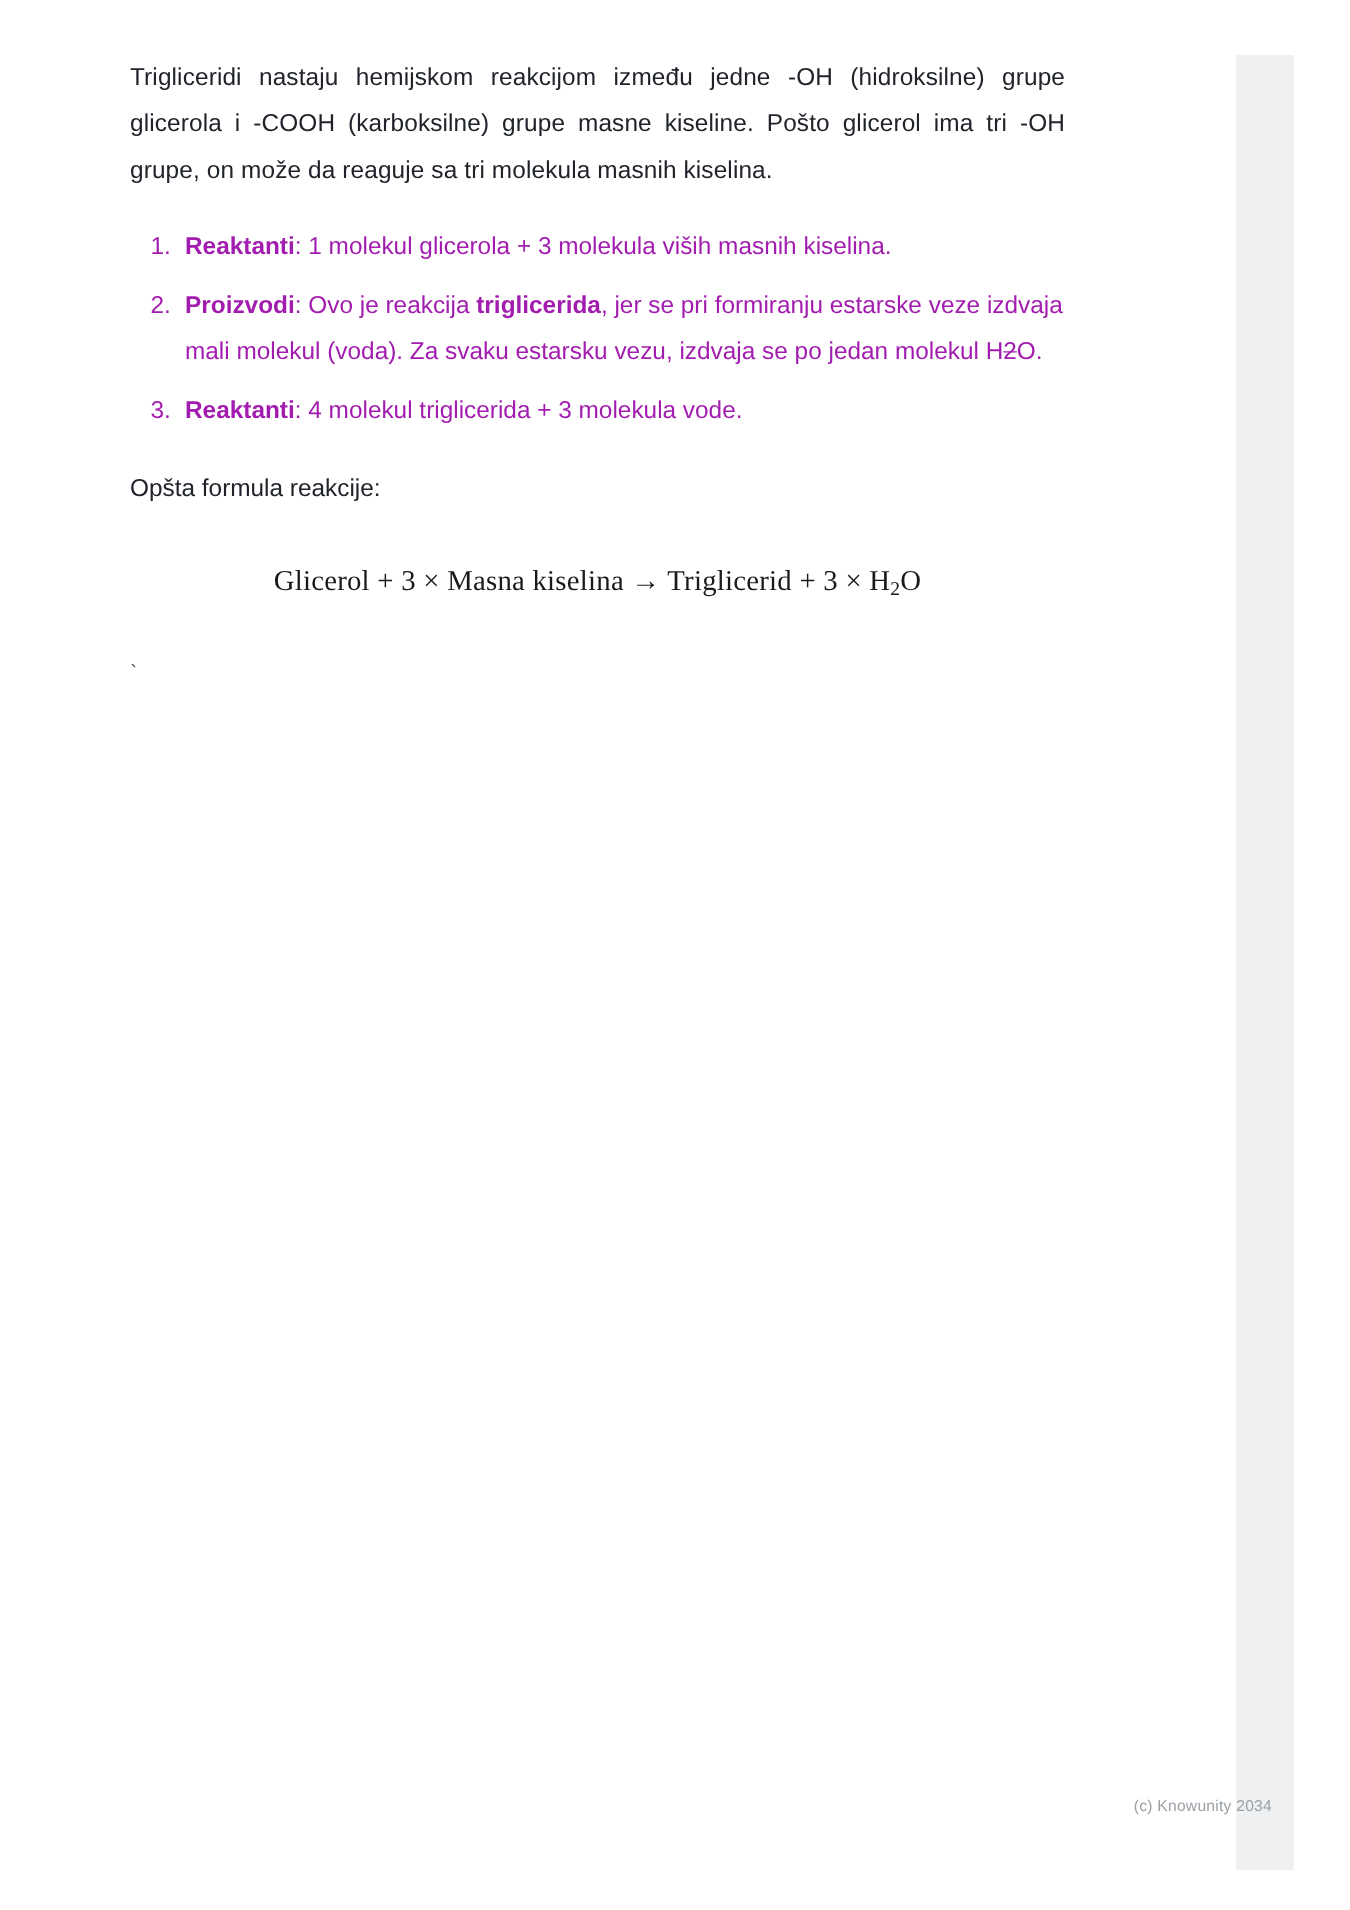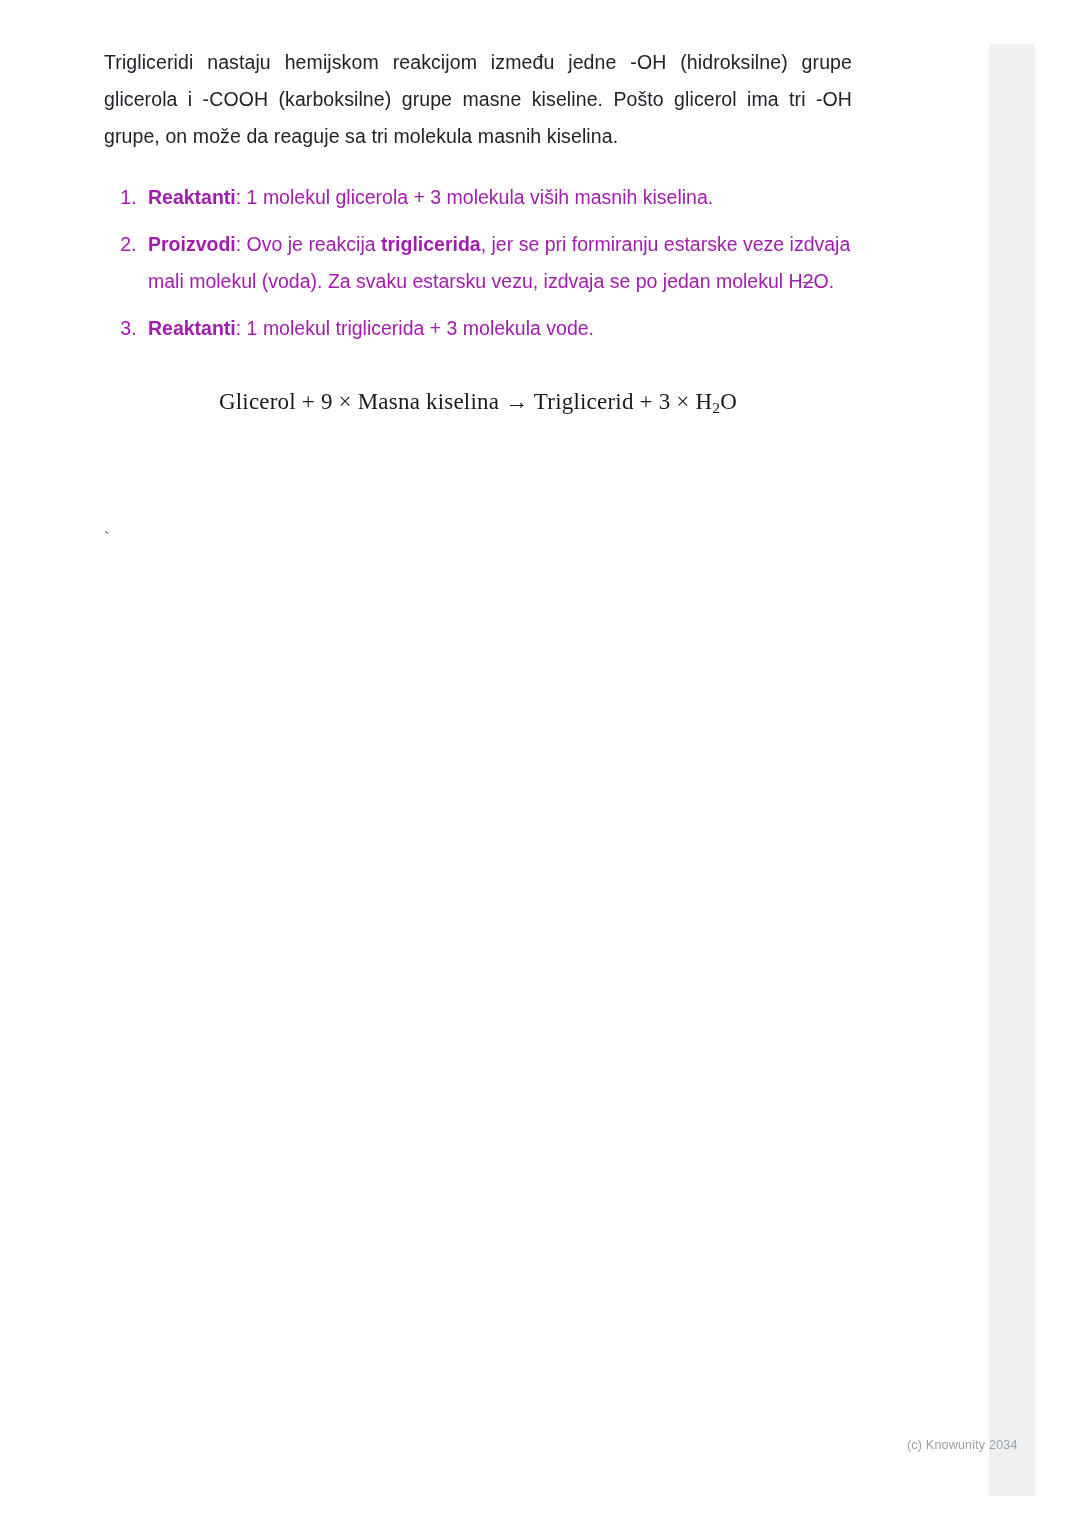--- a/index.html
+++ b/index.html
@@ -111,27 +111,28 @@
     <p class="intro">Trigliceridi nastaju hemijskom reakcijom između jedne -OH (hidroksilne) grupe glicerola i -COOH (karboksilne) grupe masne kiseline. Pošto glicerol ima tri -OH grupe, on može da reaguje sa tri molekula masnih kiselina.</p>
 
     <ol class="steps">
       <li>
         <span class="b">Reaktanti</span><span>: 1 molekul glicerola + 3 molekula viših masnih kiselina.</span>
       </li>
       <li>
         <span class="b">Proizvodi</span><span>: Ovo je reakcija </span><span class="b">triglicerida</span><span>, jer se pri formiranju estarske veze izdvaja mali molekul (voda). Za svaku estarsku vezu, izdvaja se po jedan molekul H</span><span class="strike">2</span><span>O.</span>
       </li>
       <li>
-        <span class="b">Reaktanti</span><span>: 1 molekul triglicerida + 3 molekula vode.</span>
+        <span class="b">Reaktanti</span><span>: 4 molekul triglicerida + 3 molekula vode.</span>
       </li>
     </ol>
 
+    <p class="lead">Opšta formula reakcije:</p>
 
     <div class="formula">
-      <span>Glicerol + 9 × Masna kiselina</span>
+      <span>Glicerol + 3 × Masna kiselina</span>
       <span>→</span>
       <span>Triglicerid + 3 × H</span><sub>2</sub><span>O</span>
     </div>
 
   </div>
 
   <div class="tick">`</div>
 
   <div class="footer">(c) Knowunity 2034</div>
 

